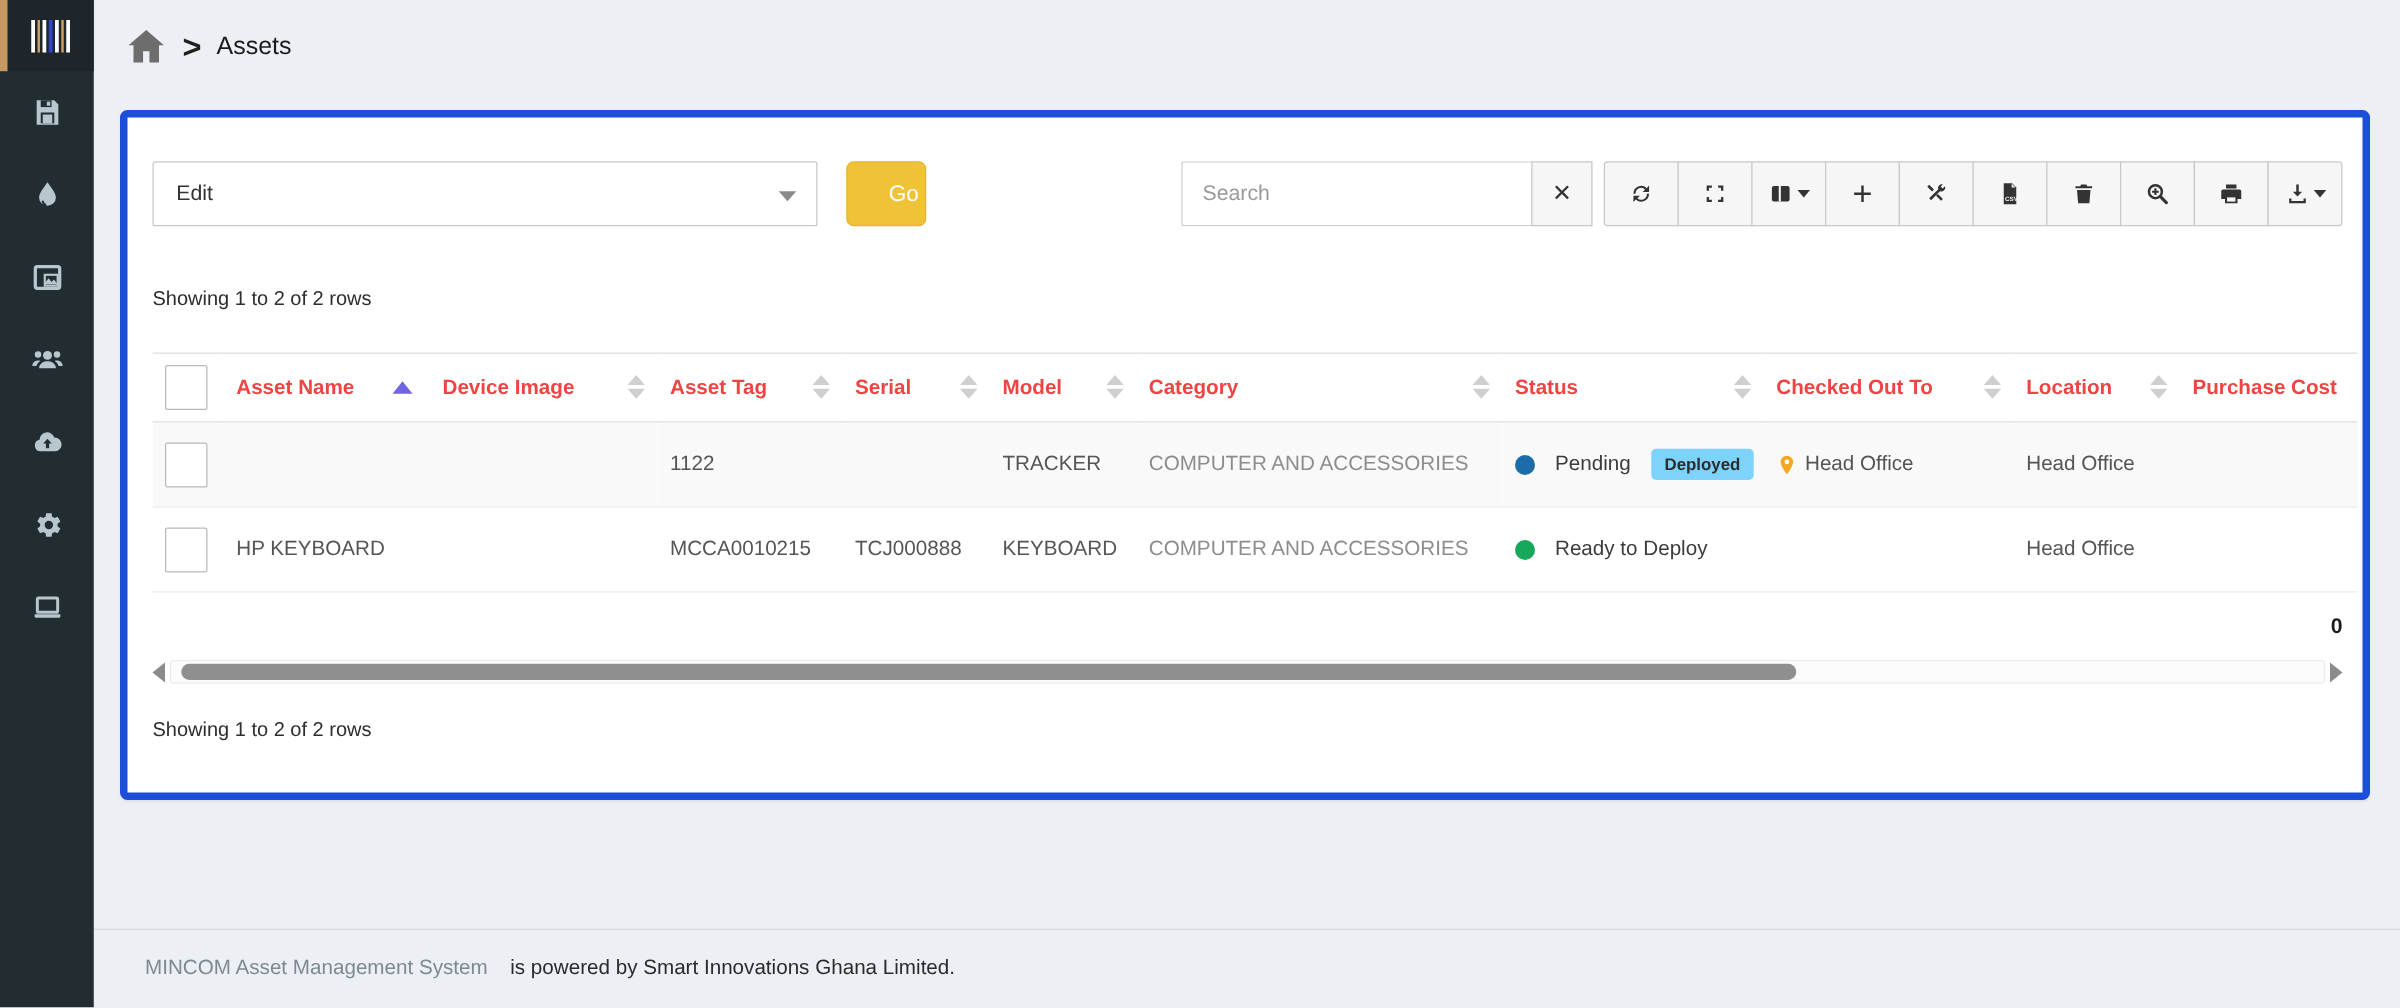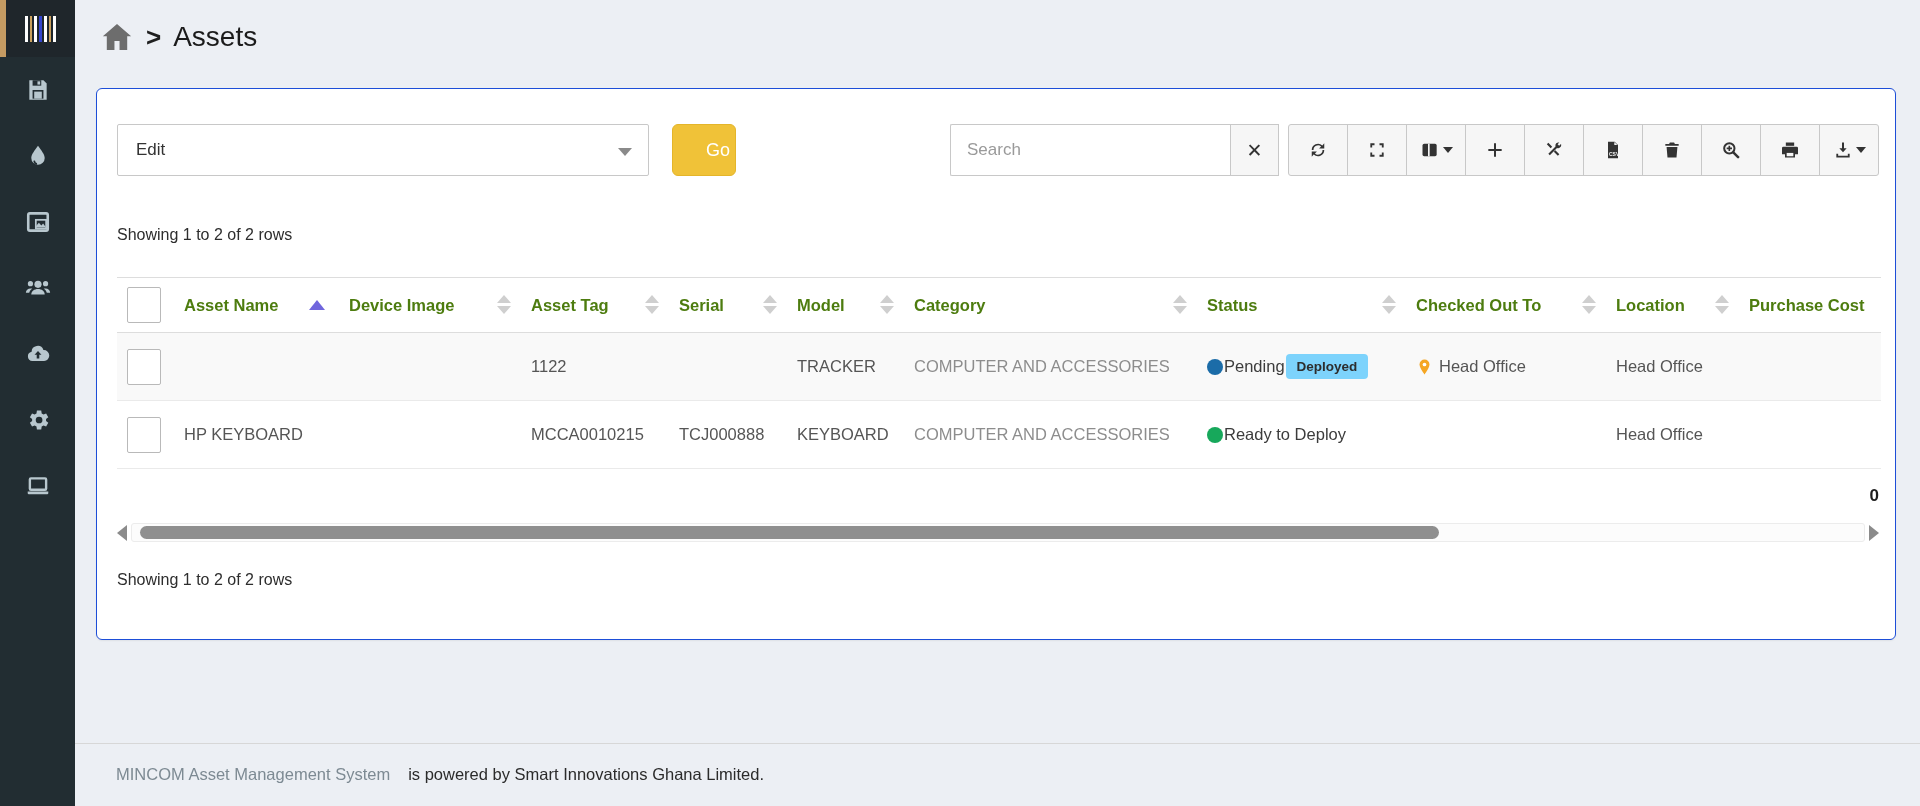--- a/index.html
+++ b/index.html
@@ -12,24 +12,24 @@
   .barcode { display:flex; align-items:center; gap:2px; height:26px; }
   .barcode span { display:block; height:26px; }
   .side-nav { position:absolute; top:59px; left:0; width:75px; }
   .side-item { height:66px; display:flex; align-items:center; justify-content:center; cursor:pointer; }
   .side-item svg { width:26px; height:26px; }
 
   
   .breadcrumb { position:absolute; left:100px; top:16px; height:42px; display:flex; align-items:center; gap:12px; }
   .breadcrumb .home svg { width:34px; height:34px; display:block; }
   .breadcrumb .sep { font-size:26px; font-weight:bold; color:#1f1f1f; }
-  .breadcrumb .title { font-size:28px; color:#1b1b1b; }
-
-  
-  .card { position:absolute; left:96px; top:88px; width:1800px; height:552px; background:#ffffff; border:1px solid #1d4ed8; border-radius:6px; box-shadow:0 1px 2px rgba(0,0,0,0.06); }
+  .breadcrumb .title { font-size:20px; color:#1b1b1b; }
+
+  
+  .card { position:absolute; left:96px; top:88px; width:1800px; height:552px; background:#ffffff; border:6px solid #1d4ed8; border-radius:6px; box-shadow:0 1px 2px rgba(0,0,0,0.06); }
 
   
   .controls { position:absolute; left:20px; right:16px; top:35px; height:52px; }
   .select-wrap { position:absolute; left:0; top:0; width:532px; height:52px; border:1px solid #c8c8c8; border-radius:2px; background:#fff; display:flex; align-items:center; padding:0 18px; cursor:pointer; }
   .select-wrap .sel-text { font-size:17px; color:#333; }
   .select-caret { position:absolute; right:16px; top:23px; width:0; height:0; border-left:7px solid transparent; border-right:7px solid transparent; border-top:8px solid #8a8a8a; }
   .go-btn { position:absolute; left:555px; top:0; width:64px; height:52px; background:#f0c238; border:1px solid #e4b52a; border-radius:6px; color:#ffffff; font-size:18px; display:flex; align-items:center; justify-content:center; cursor:pointer;padding-left:28px; }
 
   .right-cluster { position:absolute; right:0; top:0; height:52px; display:flex; align-items:stretch; }
   .search-input { width:280px; height:52px; border:1px solid #c8c8c8; border-right:none; border-radius:2px 0 0 2px; padding:0 16px; font-size:17px; color:#333; font-family:inherit; outline:none; }
@@ -40,31 +40,31 @@
   .tb-btn:first-child { margin-left:0; border-radius:3px 0 0 3px; }
   .tb-btn:last-child { border-radius:0 3px 3px 0; }
   .tb-btn svg { width:20px; height:20px; }
   .mini-caret { width:0; height:0; border-left:5px solid transparent; border-right:5px solid transparent; border-top:6px solid #333; }
 
   .showing { position:absolute; left:20px; top:137px; font-size:16px; color:#2d2d2d; }
 
   
   .tbl-wrap { position:absolute; left:20px; right:16px; top:188px; }
   table { border-collapse:collapse; width:100%; table-layout:fixed; }
-  thead th { height:55px; text-align:left; font-size:16.5px; font-weight:bold; color:#4d7c0f; border-top:1px solid #ddd; border-bottom:1px solid #ddd; padding:0 10px; position:relative; cursor:pointer; white-space:nowrap; }
+  thead th { height:55px; text-align:left; font-size:16.5px; font-weight:bold; color:#ef4444; border-top:1px solid #ddd; border-bottom:1px solid #ddd; padding:0 10px; position:relative; cursor:pointer; white-space:nowrap; }
   tbody td { height:68px; font-size:16.5px; color:#555; padding:0 10px; border-bottom:1px solid #eaeaea; white-space:nowrap; overflow:hidden; }
   tr.striped td { background:#f9f9f9; }
   .cell-muted { color:#8d8d8d; }
   .checkbox { width:34px; height:36px; background:#fff; border:1px solid #b9b9b9; border-radius:2px; cursor:pointer; }
   .sort-both { position:absolute; right:10px; top:50%; margin-top:-10px; display:flex; flex-direction:column; gap:3px; }
   .sort-both i { display:block; width:0; height:0; border-left:7px solid transparent; border-right:7px solid transparent; }
   .sort-both .up { border-bottom:8px solid #cfcfcf; }
   .sort-both .down { border-top:8px solid #cfcfcf; }
   .sort-asc { position:absolute; right:14px; top:50%; margin-top:-5px; width:0; height:0; border-left:8px solid transparent; border-right:8px solid transparent; border-bottom:10px solid #7066dd; }
-  .status-cell { display:flex; align-items:center; gap:1px; }
+  .status-cell { display:flex; align-items:center; gap:16px; }
   .dot { width:16px; height:16px; border-radius:50%; flex:0 0 auto; }
   .badge { background:#d6dade; color:#2d2d2d; font-size:13.5px; font-weight:bold; padding:5px 11px; border-radius:4px; }
   .pin-cell { display:flex; align-items:center; gap:6px; }
   .pin-cell svg { width:17px; height:22px; flex:0 0 auto; }
 
   .sum-total { position:absolute; right:16px; top:397px; font-size:17px; font-weight:bold; color:#1d1d1d; }
 
   
   .hscroll { position:absolute; left:20px; right:16px; top:432px; height:23px; display:flex; align-items:center; }
   .hs-arrow { width:12px; height:16px; flex:0 0 auto; cursor:pointer; }

